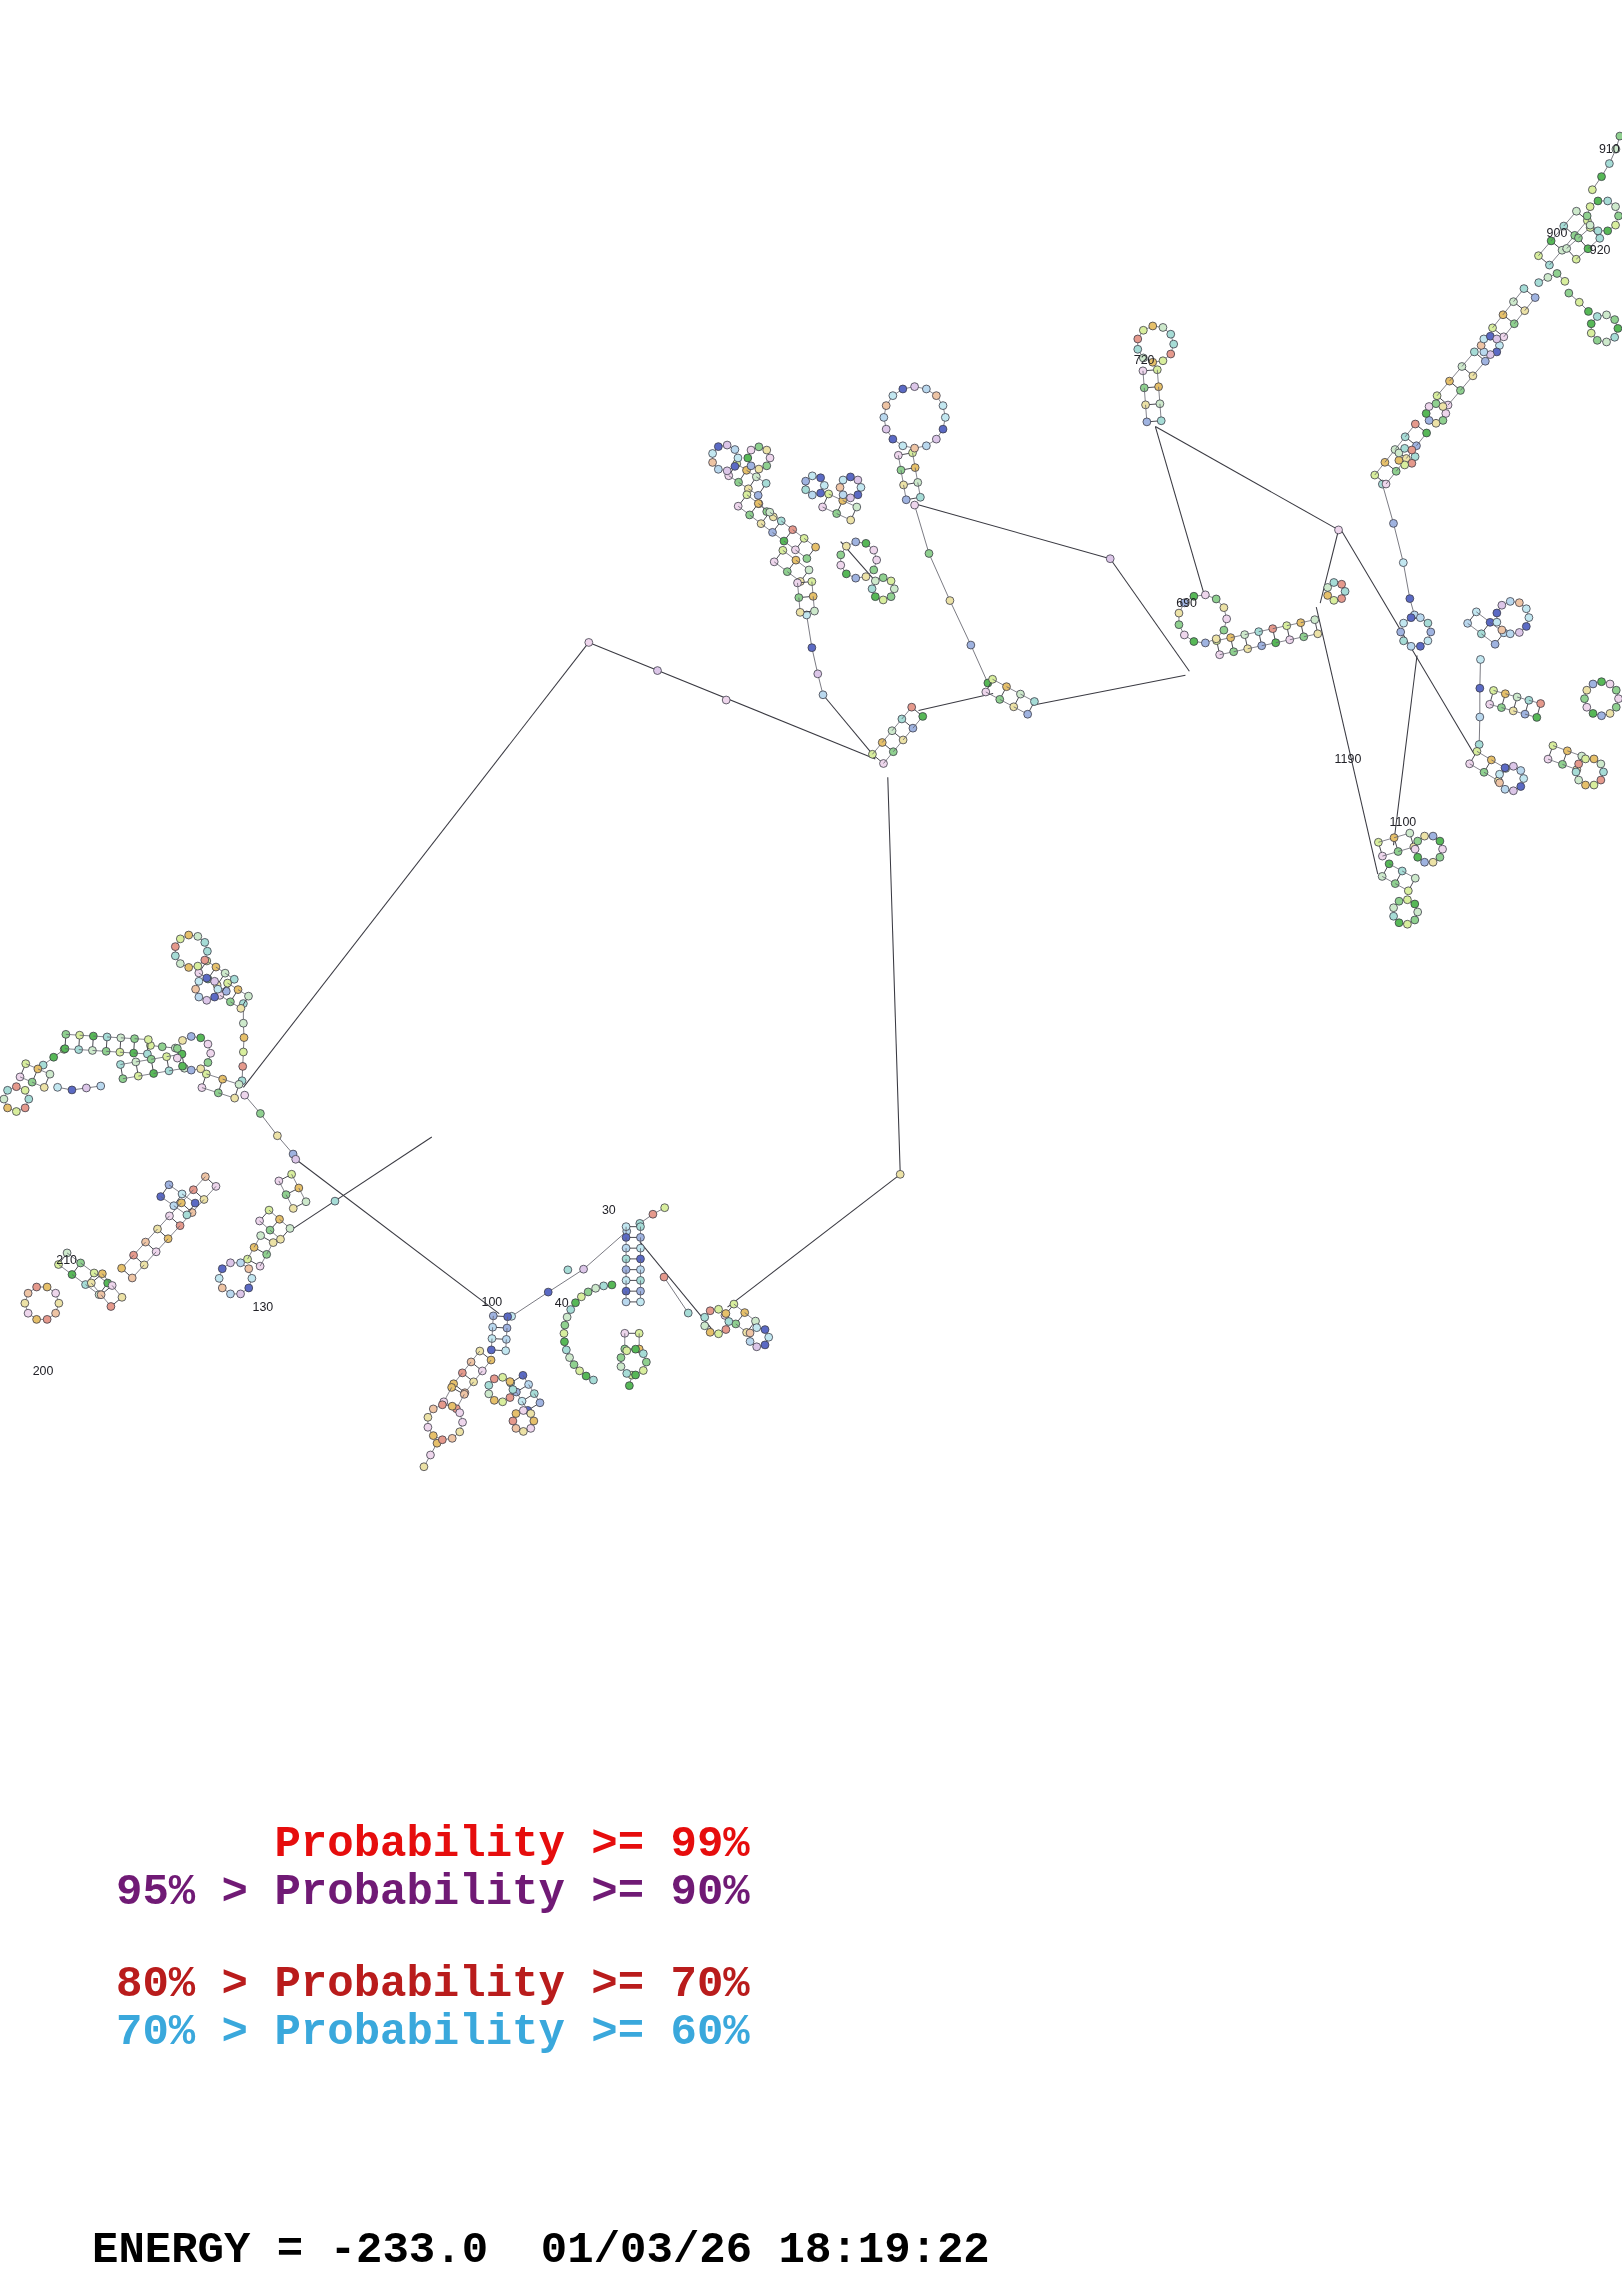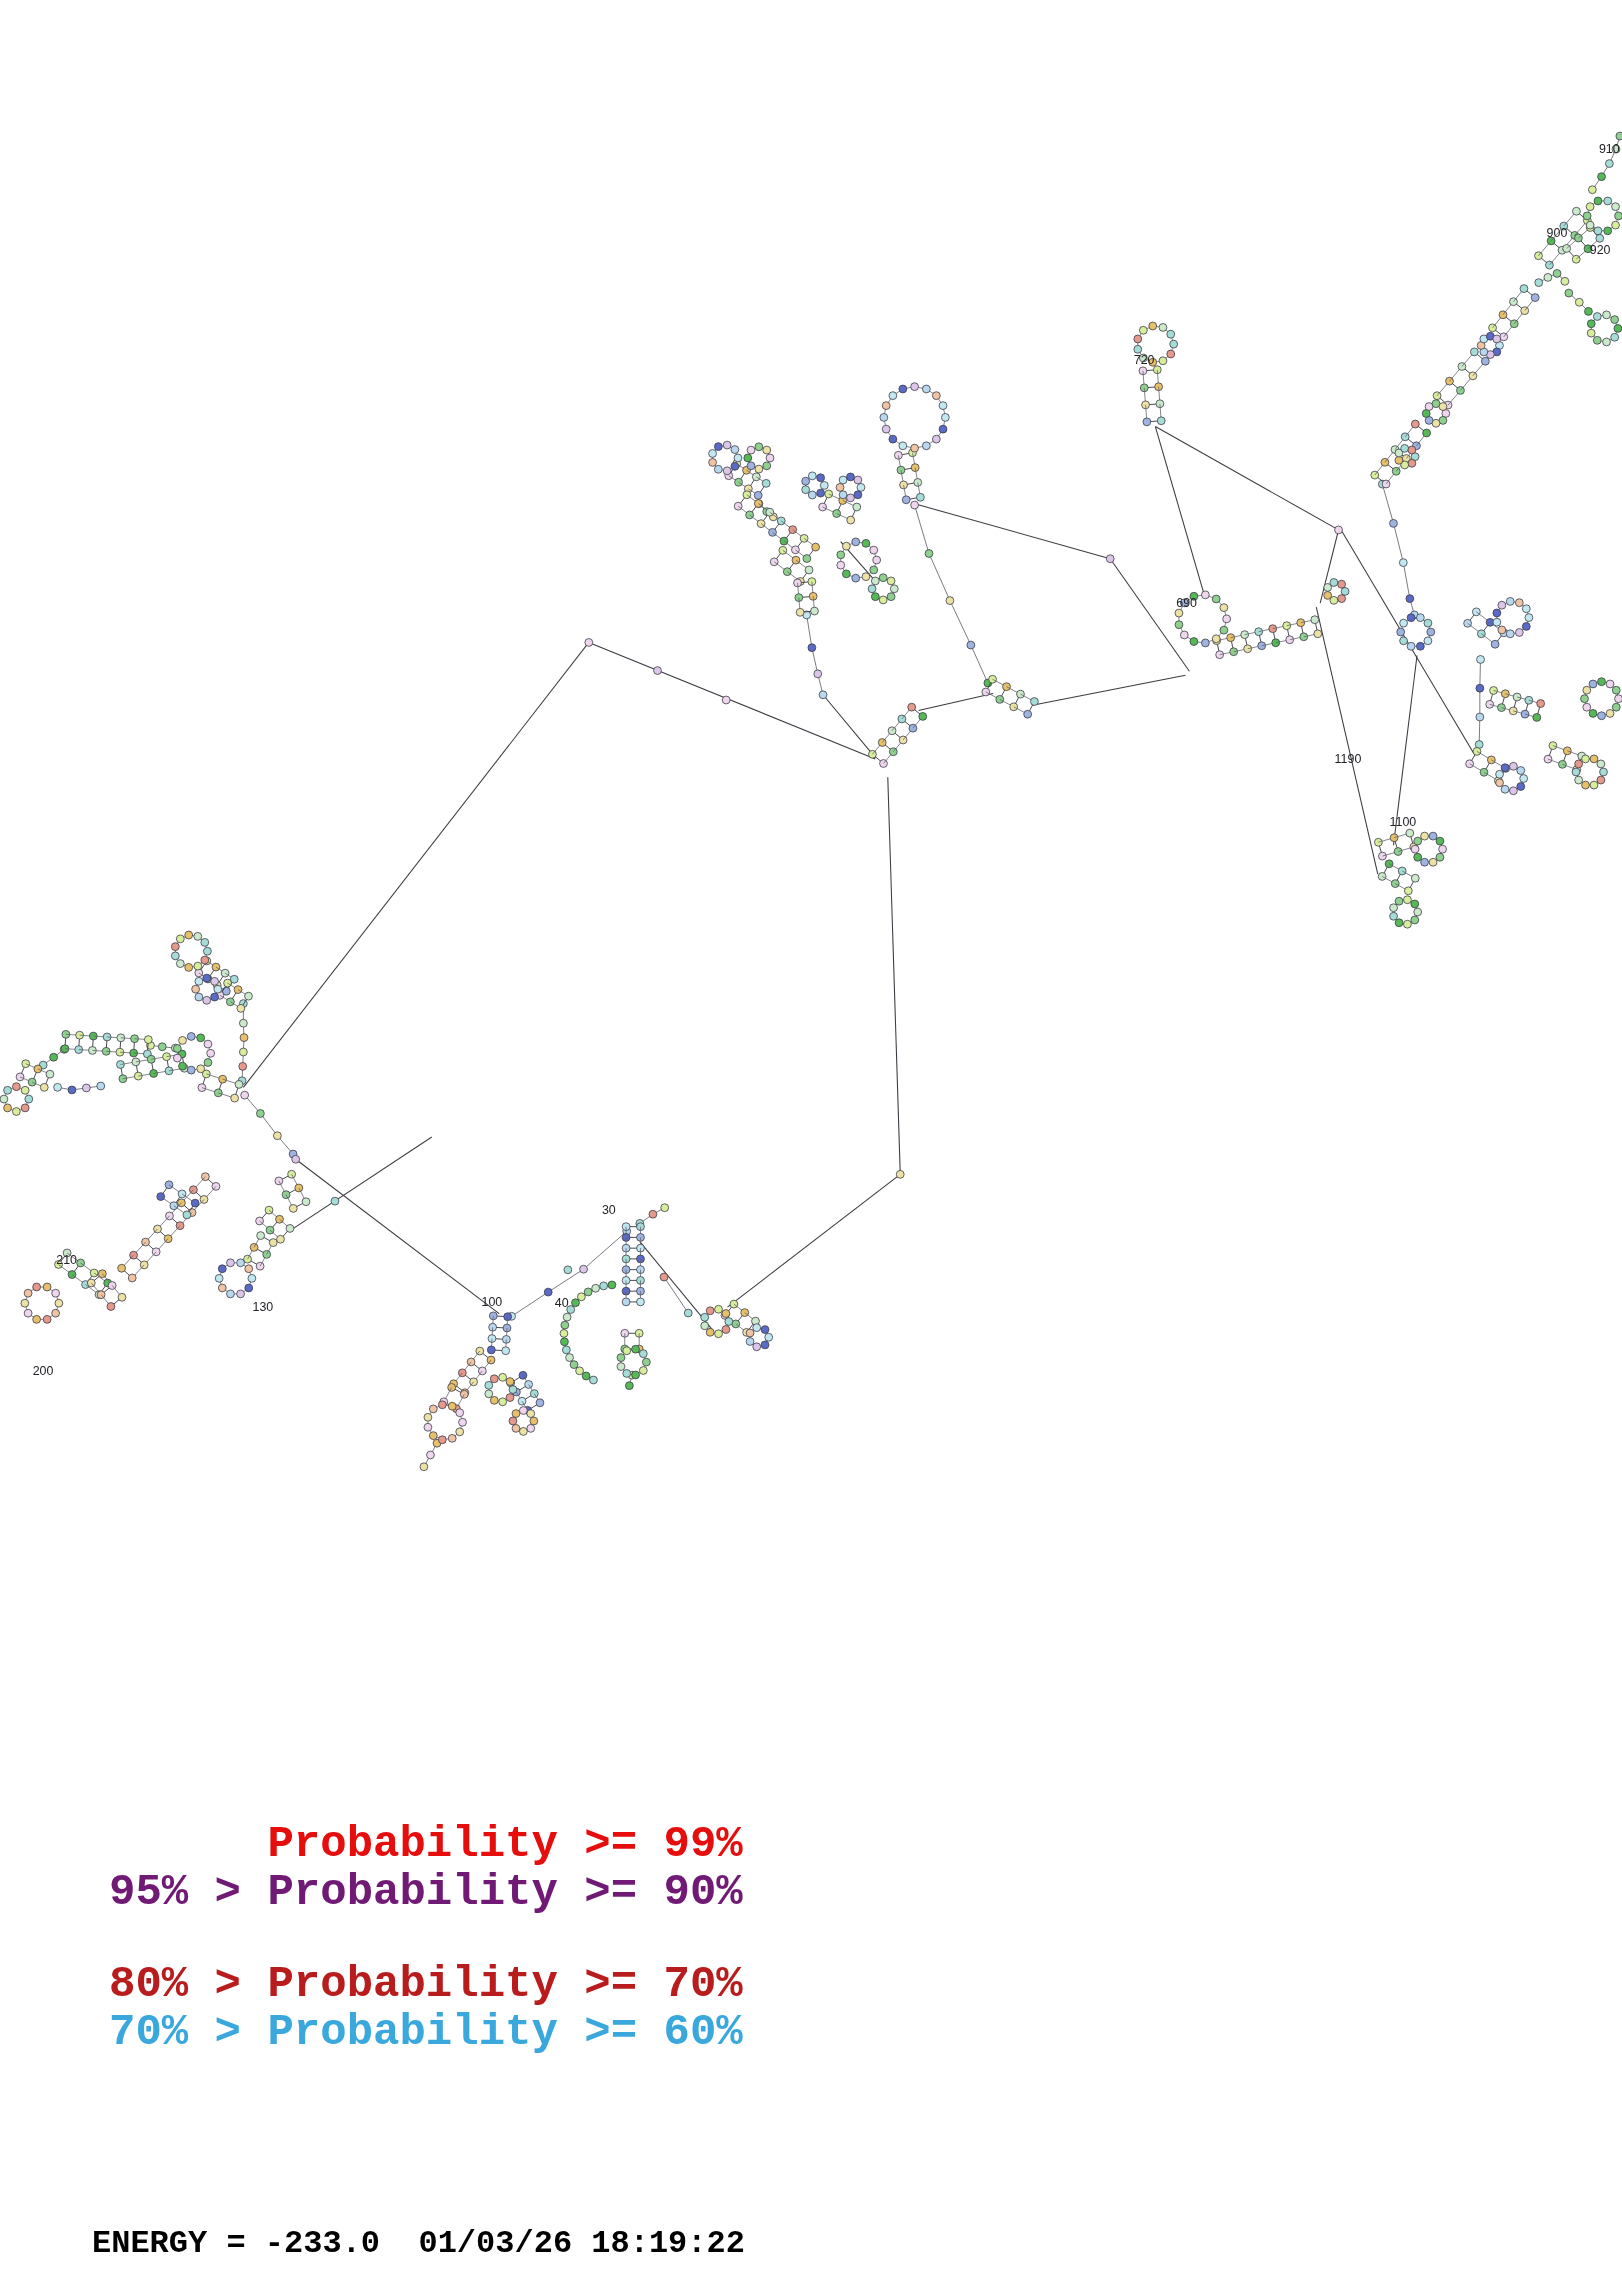--- a/index.html
+++ b/index.html
@@ -1,23 +1,23 @@
 <!DOCTYPE html>
 <html style="font-size:10.5px"><head>
 <meta charset="utf-8">
 <style>
   html,body{margin:0;padding:0;background:#ffffff;}
   .page{position:relative;width:1622px;height:2295px;background:#ffffff;overflow:hidden;
         font-family:"Liberation Sans",sans-serif;}
   #fig{position:absolute;left:0;top:0;width:1622px;height:2295px;}
-  .legend{position:absolute;left:109px;top:1820px;}
+  .legend{position:absolute;left:116px;top:1820px;}
   .lrow{font-family:"Liberation Mono",monospace;font-weight:bold;font-size:44px;
         line-height:48px;white-space:pre;}
   .energy{position:absolute;left:92px;top:2225px;font-family:"Liberation Mono",monospace;
-        font-weight:bold;font-size:32px;color:#000000;white-space:pre;}
+        font-weight:bold;font-size:44px;color:#000000;white-space:pre;}
 </style>
 </head>
 <body>
 
 <div class="page">
   <svg id="fig" viewBox="0 0 2479 3508" preserveAspectRatio="xMinYMin meet">
       <g>
         <line x1="900" y1="982" x2="1338" y2="1160" stroke="#3a3a42" stroke-width="1.6"></line>
         <line x1="900" y1="982" x2="372" y2="1662" stroke="#3a3a42" stroke-width="1.6"></line>
         <line x1="1357" y1="1188" x2="1376" y2="1792" stroke="#3a3a42" stroke-width="1.6"></line>

